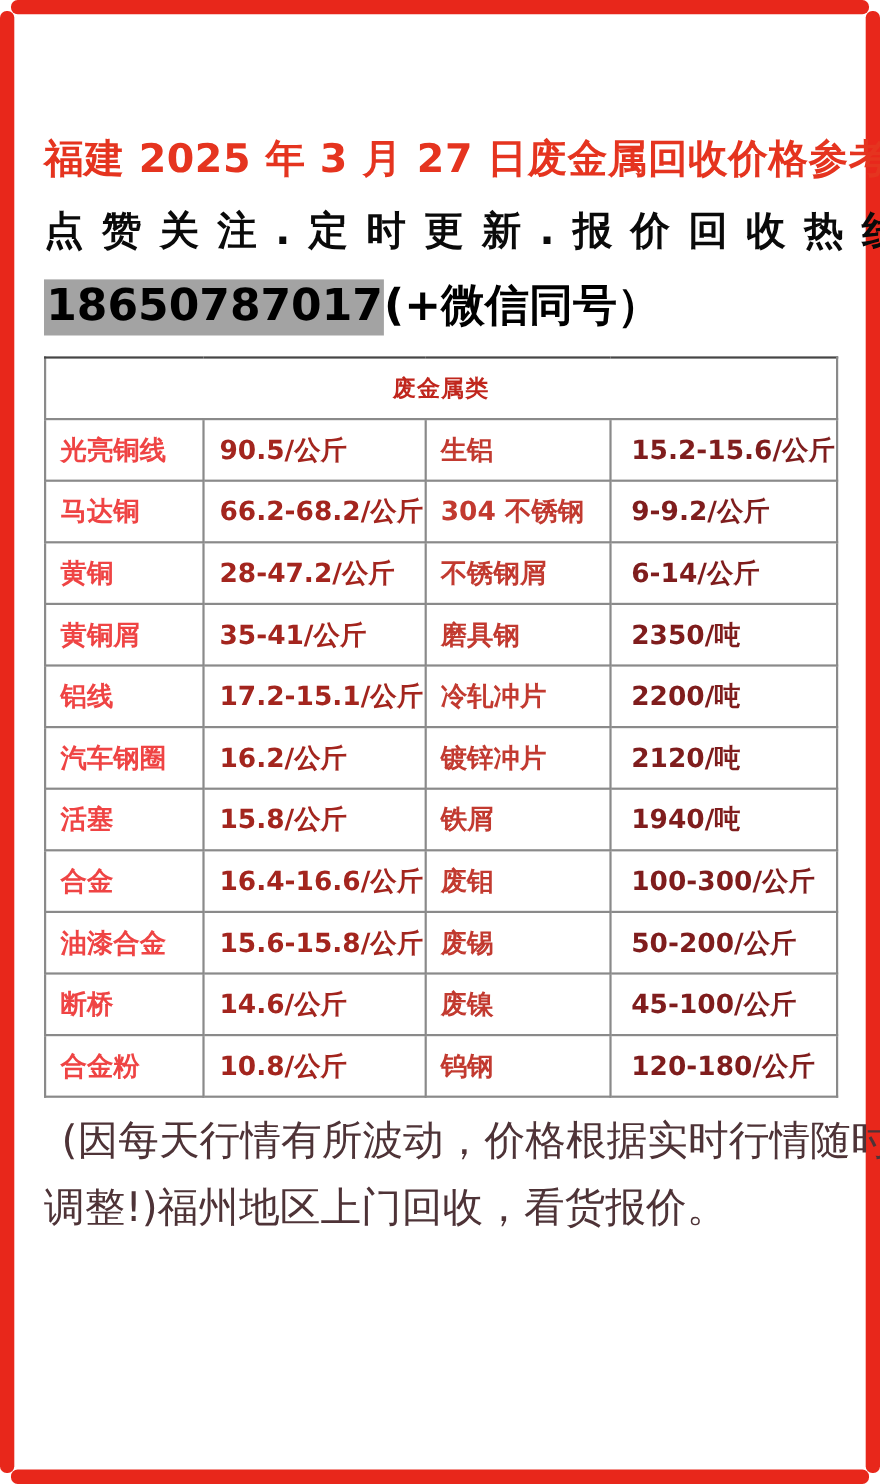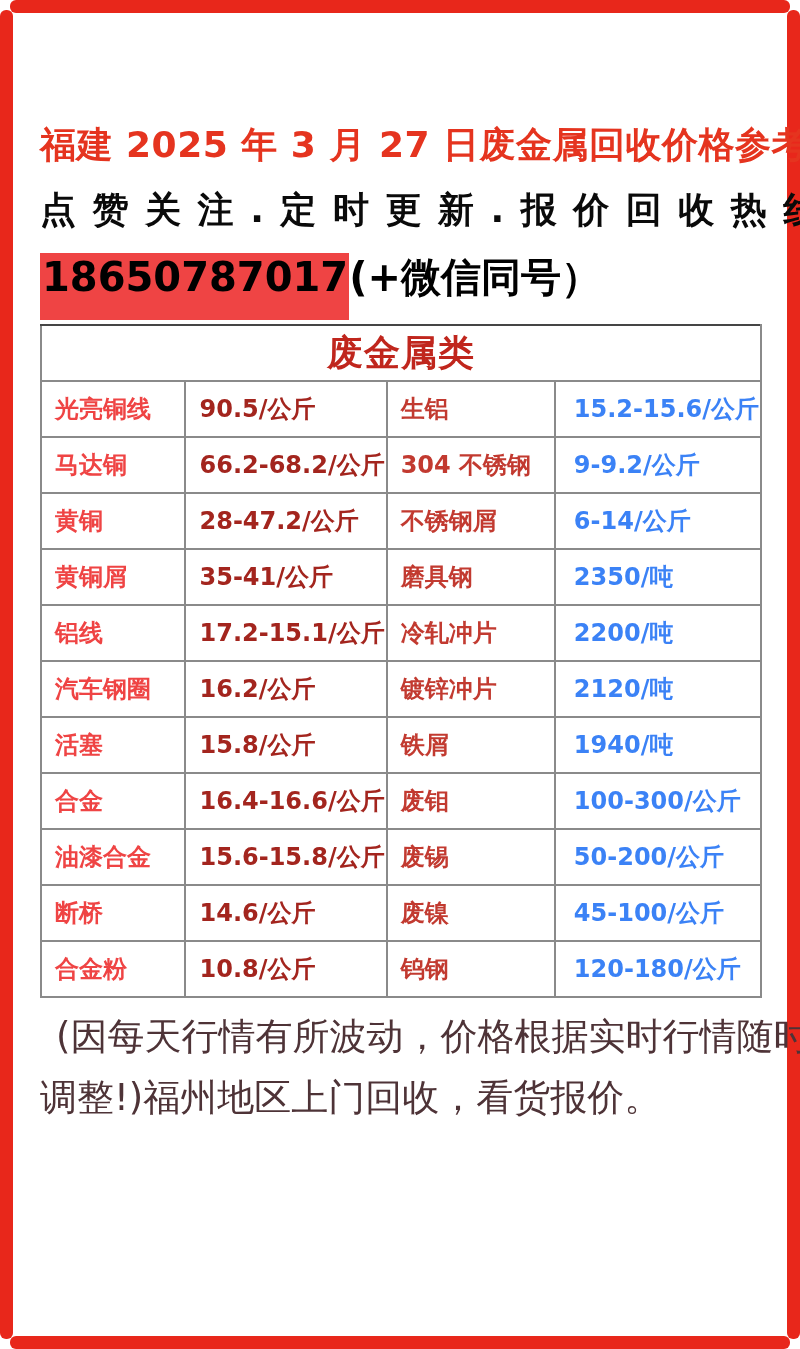--- a/index.html
+++ b/index.html
@@ -28,46 +28,46 @@
   .subtitle {
     margin-top: 20px;
     font-size: 36px; font-weight: 800; color: #0a0a0a;
     letter-spacing: 2px; white-space: nowrap;
   }
   .phone-line {
     margin-top: 15px;
     font-size: 40px; font-weight: 800; color: #000;
     white-space: nowrap;
   }
-  .phone-highlight { background: #ef4444; padding: 1px 1px 20px 2px; }
+  .phone-highlight { background: #a3a3a3; padding: 1px 1px 4px 2px; }
 
   table.price-table {
     margin-top: 19px;
     width: 722px;
     border-collapse: collapse;
     border: 2px solid #454545;
   }
   .price-table th {
     border: 2px solid #8a8a8a;
     border-top: 2px solid #454545;
     height: 52px;
-    font-size: 36px; font-weight: bold; color: #c0261d;
+    font-size: 21px; font-weight: bold; color: #c0261d;
     text-align: center; letter-spacing: 1px;
   }
   .price-table td {
     border: 2px solid #8a8a8a;
     height: 52px;
     font-size: 24px; font-weight: bold;
     padding-left: 13px; white-space: nowrap;
     text-align: left; vertical-align: middle;
   }
   .price-table td.c0 { width: 176px; color: #ef4444; }
   .price-table td.c1 { width: 174px; color: #a3251e; }
   .price-table td.c2 { width: 184px; color: #c23a30; }
-  .price-table td.c3 { color: #3b82f6; padding-left: 18px; }
+  .price-table td.c3 { color: #7f1d1d; padding-left: 18px; }
 
   .footer-note {
     margin-top: 8px;
     font-size: 37px; color: #4e3337;
     line-height: 61px; white-space: nowrap;
   }
   .footer-line1 { text-indent: 16px; }
 </style>
 </head>
 <body>

